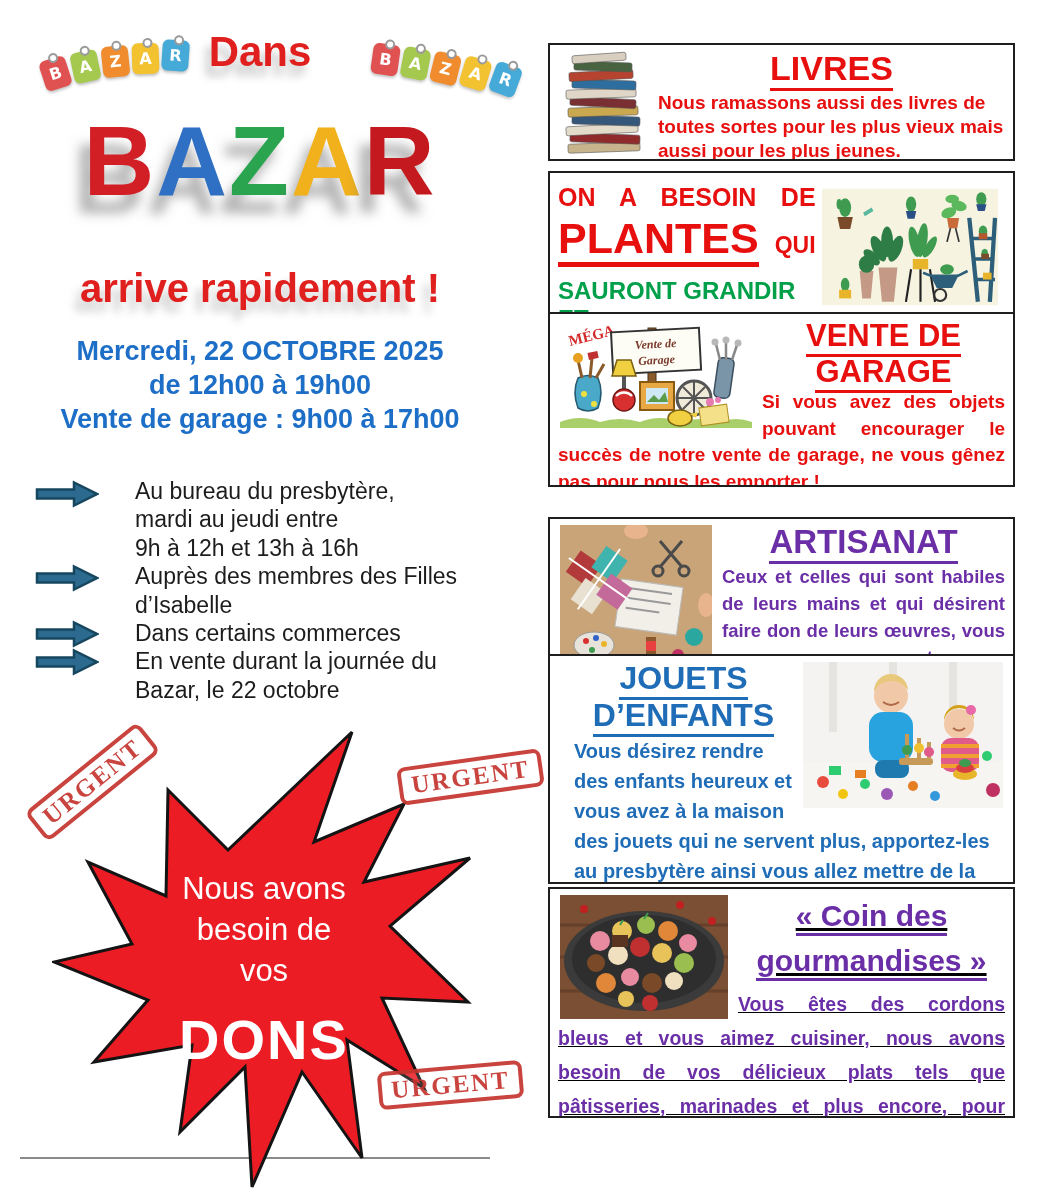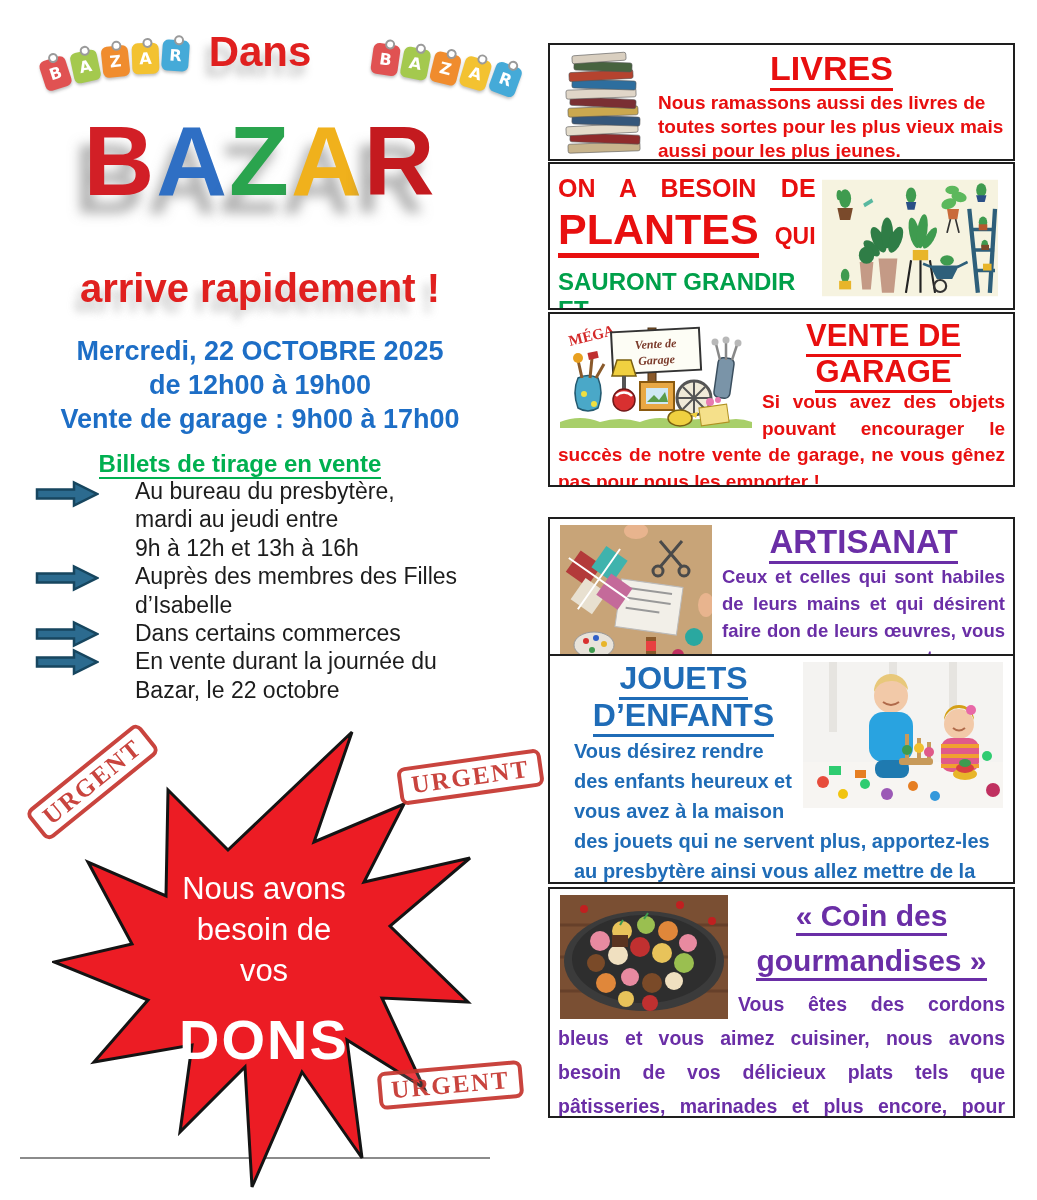--- a/index.html
+++ b/index.html
@@ -52,41 +52,41 @@
   .box{position:absolute;left:0;width:467px;border:2px solid #1e1e1e;box-sizing:border-box;
        background:#fff;overflow:hidden;padding:4px 8px;}
   .box-title{text-align:center;font-weight:bold;line-height:1.15;}
 
   #box-livres{top:43px;height:118px;}
   #box-livres .box-title{font-size:34px;color:#e80f0f;}
   #livres-text{color:#e80f0f;font-weight:bold;font-size:19px;line-height:24px;margin-top:3px;}
   .img-left{float:left;margin:2px 10px 2px 2px;}
   .img-right{float:right;margin:2px 2px 2px 10px;}
 
-  #box-plantes{top:162px;height:148px;display:flex;padding:6px 15px 4px 8px;}
+  #box-plantes{top:171px;height:148px;display:flex;padding:6px 15px 4px 8px;}
   #plantes-text{flex:1;padding-right:6px;}
   #plantes-l1{color:#e80f0f;font-weight:bold;font-size:25px;text-align:justify;text-align-last:justify;margin-top:4px;}
   #plantes-l2{margin-top:2px;white-space:nowrap;}
   #plantes-word{color:#e80f0f;font-weight:bold;font-size:43px;border-bottom:5px solid #e80f0f;}
   #plantes-qui{color:#e80f0f;font-weight:bold;font-size:23px;margin-left:16px;}
   #plantes-l3{color:#00a04a;font-weight:bold;font-size:24px;margin-top:14px;}
 
   #box-vente{top:312px;height:175px;}
   #box-vente .box-title{font-size:31px;color:#e80f0f;}
   #vente-text{color:#e80f0f;font-weight:bold;font-size:19px;line-height:26.5px;text-align:justify;}
 
   #box-artisanat{top:489px;height:161px;margin-top:28px;}
   #box-artisanat .box-title{font-size:33px;color:#6a2ea6;}
   #artisanat-text{color:#6a2ea6;font-weight:bold;font-size:18.5px;line-height:27px;text-align:justify;margin-top:2px;}
 
   #box-jouets{top:654px;height:230px;padding-left:24px;}
   #box-jouets .box-title{font-size:32px;color:#1f6cb7;}
   #jouets-text{color:#1f6cb7;font-weight:bold;font-size:20px;line-height:30px;margin-top:2px;}
 
-  #box-gourmandises{top:887px;height:231px;}
+  #box-gourmandises{top:887px;height:231px;text-decoration:underline;}
   #box-gourmandises .box-title{font-size:30px;color:#6a2ea6;line-height:1.5;}
   #gourmandises-text{color:#6a2ea6;font-weight:bold;font-size:19.5px;line-height:34px;text-align:justify;margin-top:4px;}
 </style>
 </head>
 <body>
 
 <div id="flyer">
 
   <div class="abs tag-logo" style="left:42px;top:42px;">
     <span class="tag" style="transform: translateY(16px) rotate(-18deg); background: rgb(224, 82, 82);">B</span>
@@ -111,21 +111,20 @@
   </div>
 
   <div class="abs" id="subtitle">arrive rapidement !</div>
 
   <div class="abs" id="schedule">
     <div>Mercredi, 22 OCTOBRE 2025</div>
     <div>de 12h00 à 19h00</div>
     <div>Vente de garage : 9h00 à 17h00</div>
   </div>
 
-  <div class="abs" id="tickets-heading"><span class="u2">Billets de tirage en vente</span></div>
 
   <div class="abs" id="tickets-lines">
     <div>Au bureau du presbytère,</div>
     <div>mardi au jeudi entre</div>
     <div>9h à 12h et 13h à 16h</div>
     <div>Auprès des membres des Filles</div>
     <div>d’Isabelle</div>
     <div>Dans certains commerces</div>
     <div>En vente durant la journée du</div>
     <div>Bazar, le 22 octobre</div>

